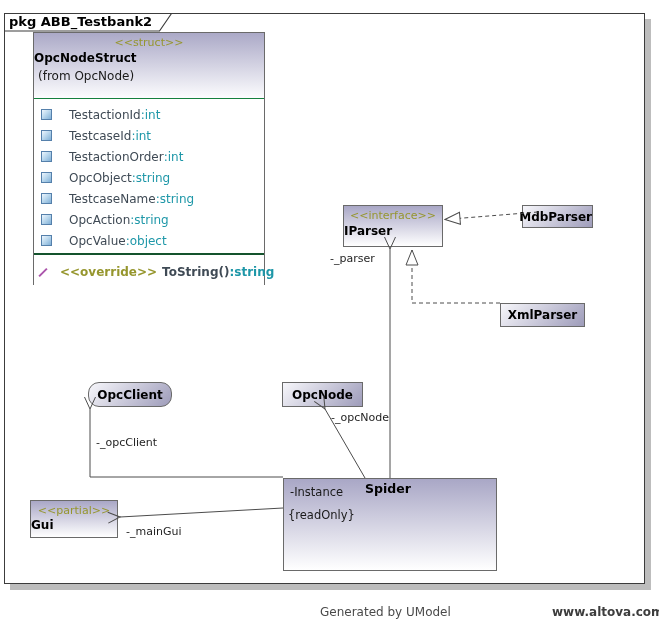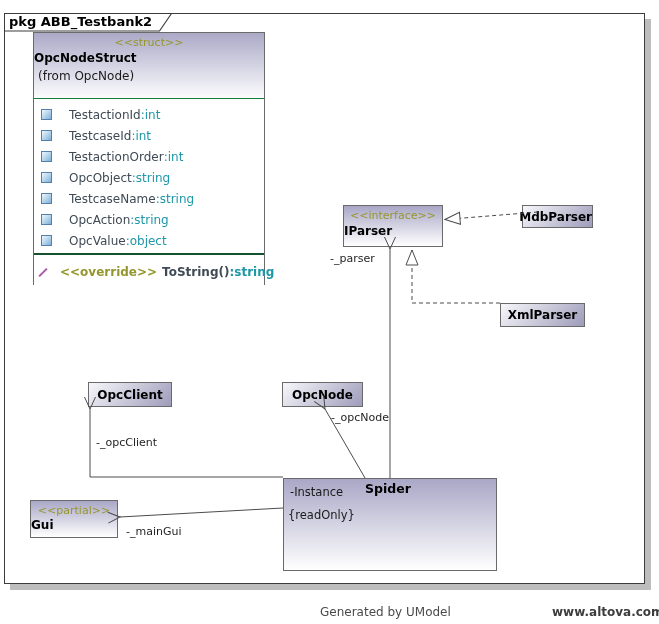--- a/index.html
+++ b/index.html
@@ -114,21 +114,21 @@
   </div>
 
   <div class="uml-box grad-small name-only" style="left:522px;top:205px;width:71px;height:23px;justify-content:flex-end;">
     <span>MdbParser</span>
   </div>
 
   <div class="uml-box grad-small name-only" style="left:500px;top:303px;width:85px;height:24px;">
     <span>XmlParser</span>
   </div>
 
-  <div class="uml-box grad-small name-only" style="left:88px;top:382px;width:84px;height:25px;">
+  <div class="uml-box grad-small name-only" style="left:88px;top:382px;width:84px;height:25px;border-radius:11px;">
     <span>OpcClient</span>
   </div>
 
   <div class="uml-box grad-small name-only" style="left:282px;top:382px;width:81px;height:25px;">
     <span>OpcNode</span>
   </div>
 
   <div class="uml-box grad-big" style="left:30px;top:500px;width:88px;height:38px;">
     <div class="stereo" style="padding-top:3px;">&lt;&lt;partial&gt;&gt;</div>
     <div class="cls-name" style="padding-top:1px;">Gui</div>

